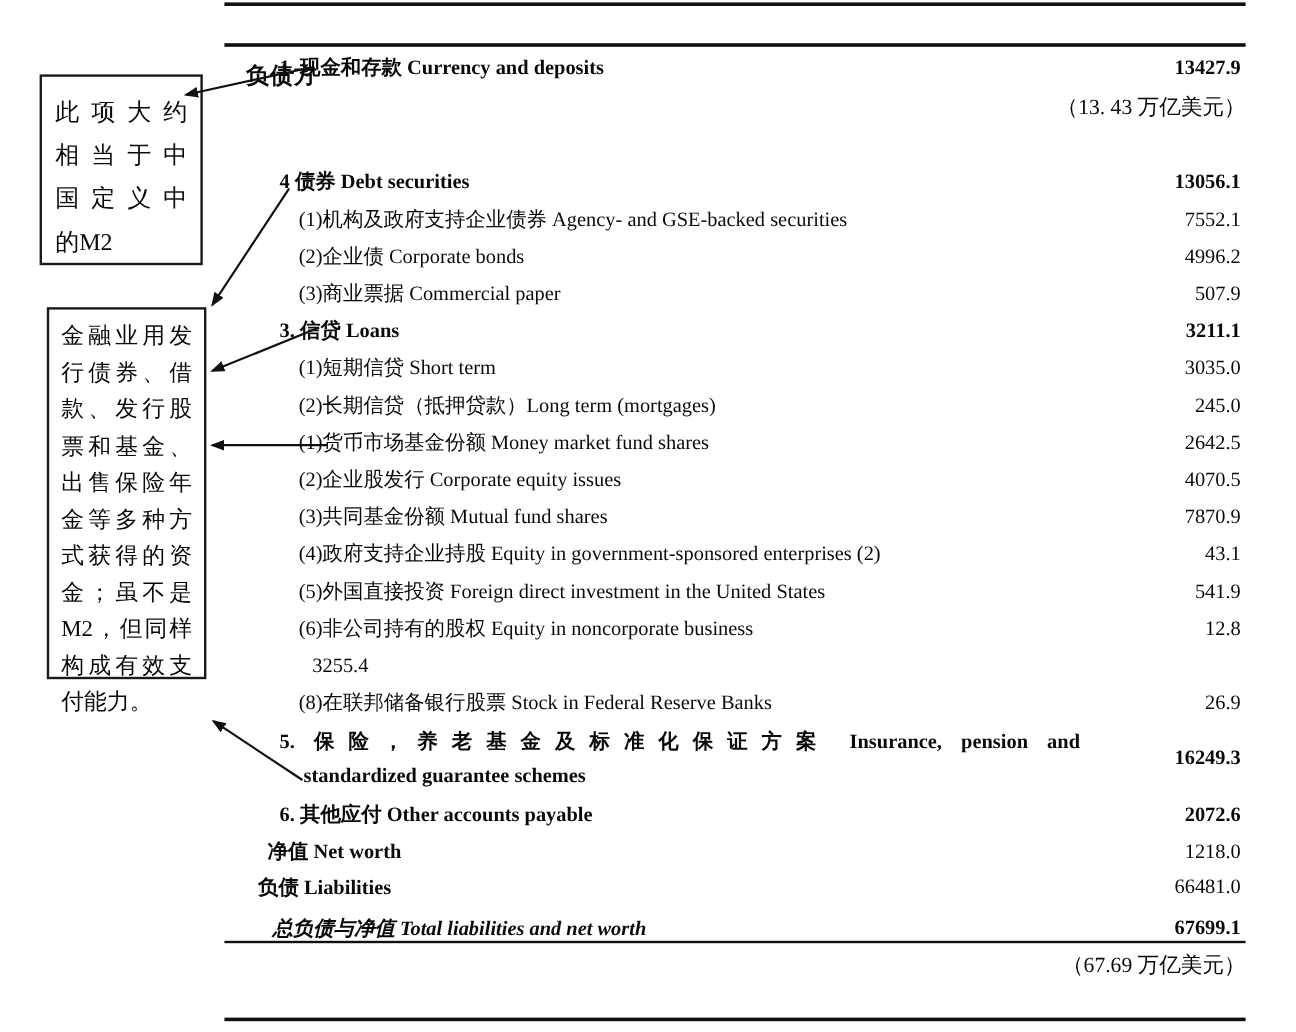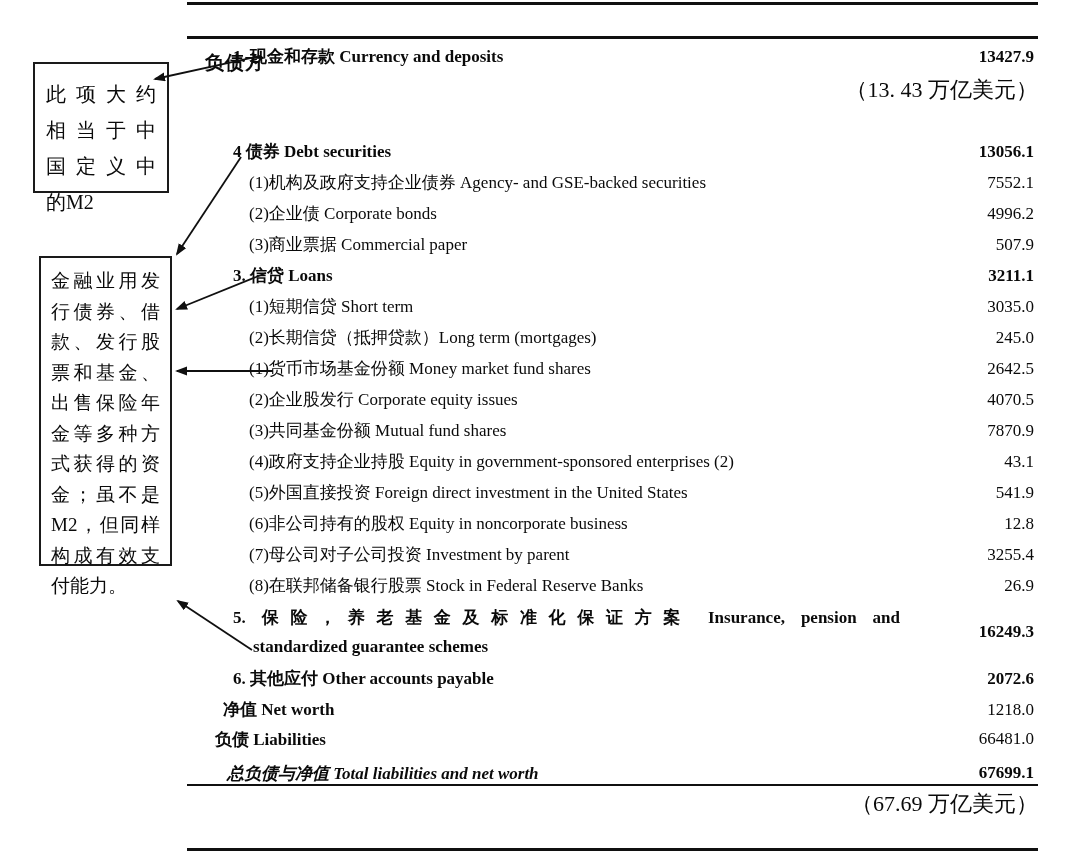--- a/index.html
+++ b/index.html
@@ -40,28 +40,28 @@
   .r5-lines .l2{padding-left:20px;}
   .row.r5 .val{font-weight:700;}
   .row.networth .lbl{padding-left:36px;font-weight:700;}
   .row.liab .lbl{padding-left:28px;font-weight:700;}
   .gap4{height:4px;}
   .row.total{height:32px;}
   .row.total .lbl{padding-left:40px;font-weight:700;font-style:italic;}
   .row.total .val{font-weight:700;}
   .row.usd{height:33px;display:block;text-align:right;line-height:33px;}
   .row.usd2{height:30px;line-height:30px;}
-  .usd-text{padding-right:0px;font-size:22px;margin-left:42px;}
+  .usd-text{padding-right:0px;font-size:18px;margin-left:42px;}
 
   
   .note{
     position:absolute;border:2px solid #1a1a1a;background:#ffffff;
     box-sizing:border-box;
   }
-  .note1{left:33px;top:62px;width:136px;height:131px;padding:12px 11px;}
+  .note1{left:33px;top:62px;width:136px;height:159px;padding:12px 11px;}
   .note1 .nline{font-size:20px;line-height:36px;}
   .note2{left:39px;top:256px;width:133px;height:310px;padding:8px 10px;}
   .note2 .nline{font-size:19px;line-height:30.5px;}
   .nline{text-align:justify;text-align-last:justify;}
   .note .nline:last-child{text-align-last:left;}
 
   
   .arrows{position:absolute;inset:0;pointer-events:none;}
 </style>
 </head>
@@ -136,21 +136,20 @@
     </div>
     <div class="row sub">
       <div class="lbl">(5)外国直接投资 Foreign direct investment in the United States</div>
       <div class="val">541.9</div>
     </div>
     <div class="row sub">
       <div class="lbl">(6)非公司持有的股权 Equity in noncorporate business</div>
       <div class="val">12.8</div>
     </div>
     <div class="row sub">
-      <div class="lbl">(7)母公司对子公司投资 Investment by parent</div>
       <div class="val">3255.4</div>
     </div>
     <div class="row sub">
       <div class="lbl">(8)在联邦储备银行股票 Stock in Federal Reserve Banks</div>
       <div class="val">26.9</div>
     </div>
 
     <div class="row r5">
       <div class="r5-lines">
         <div class="jl">5. 保险，养老基金及标准化保证方案 Insurance, pension and</div>

